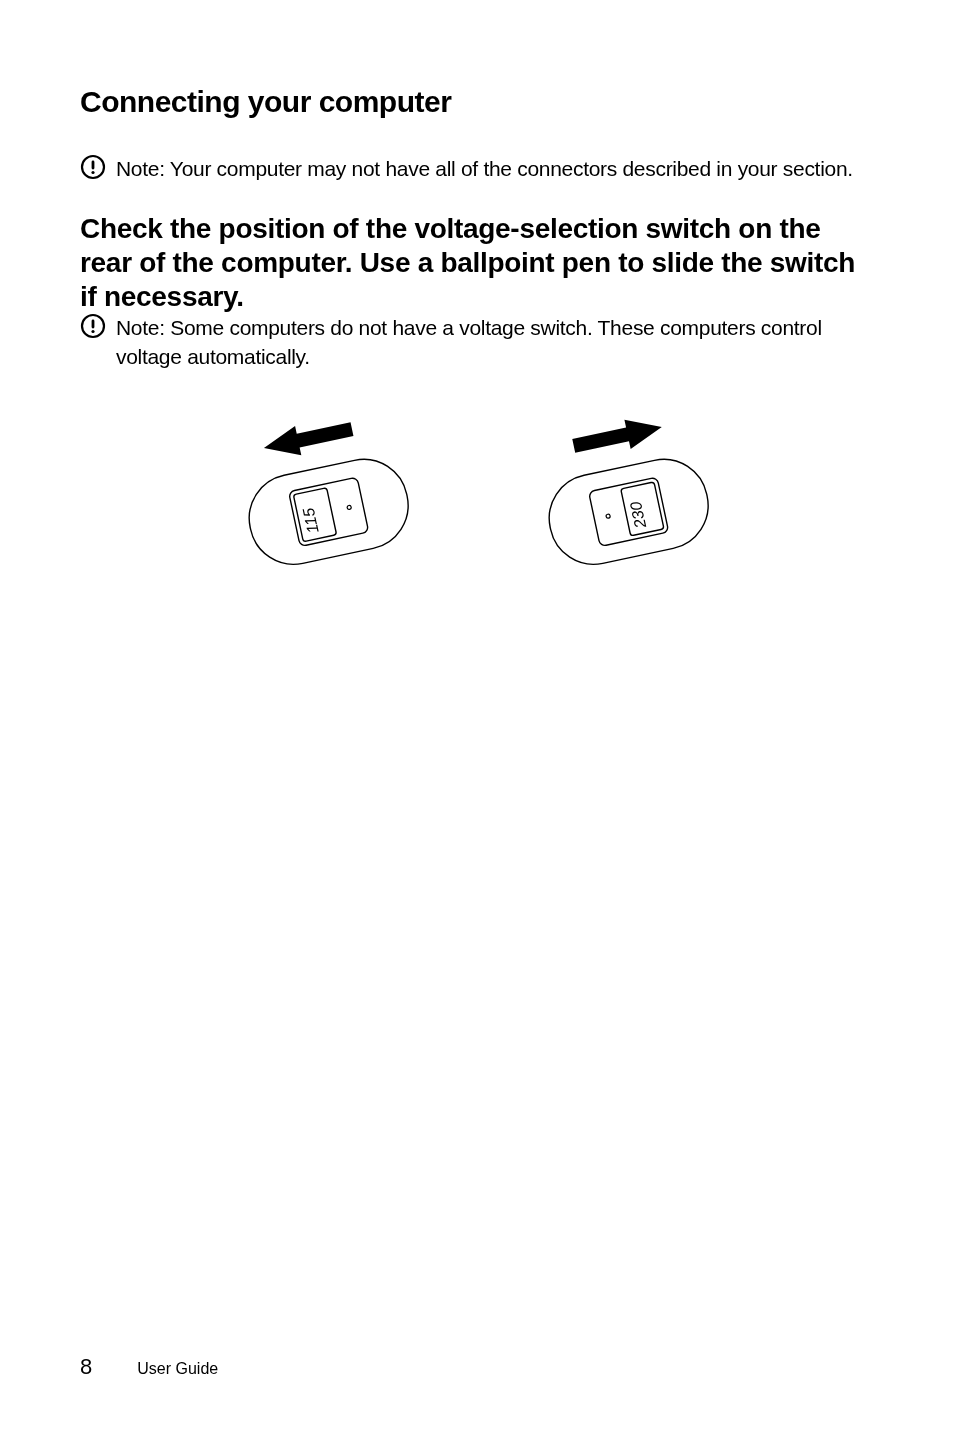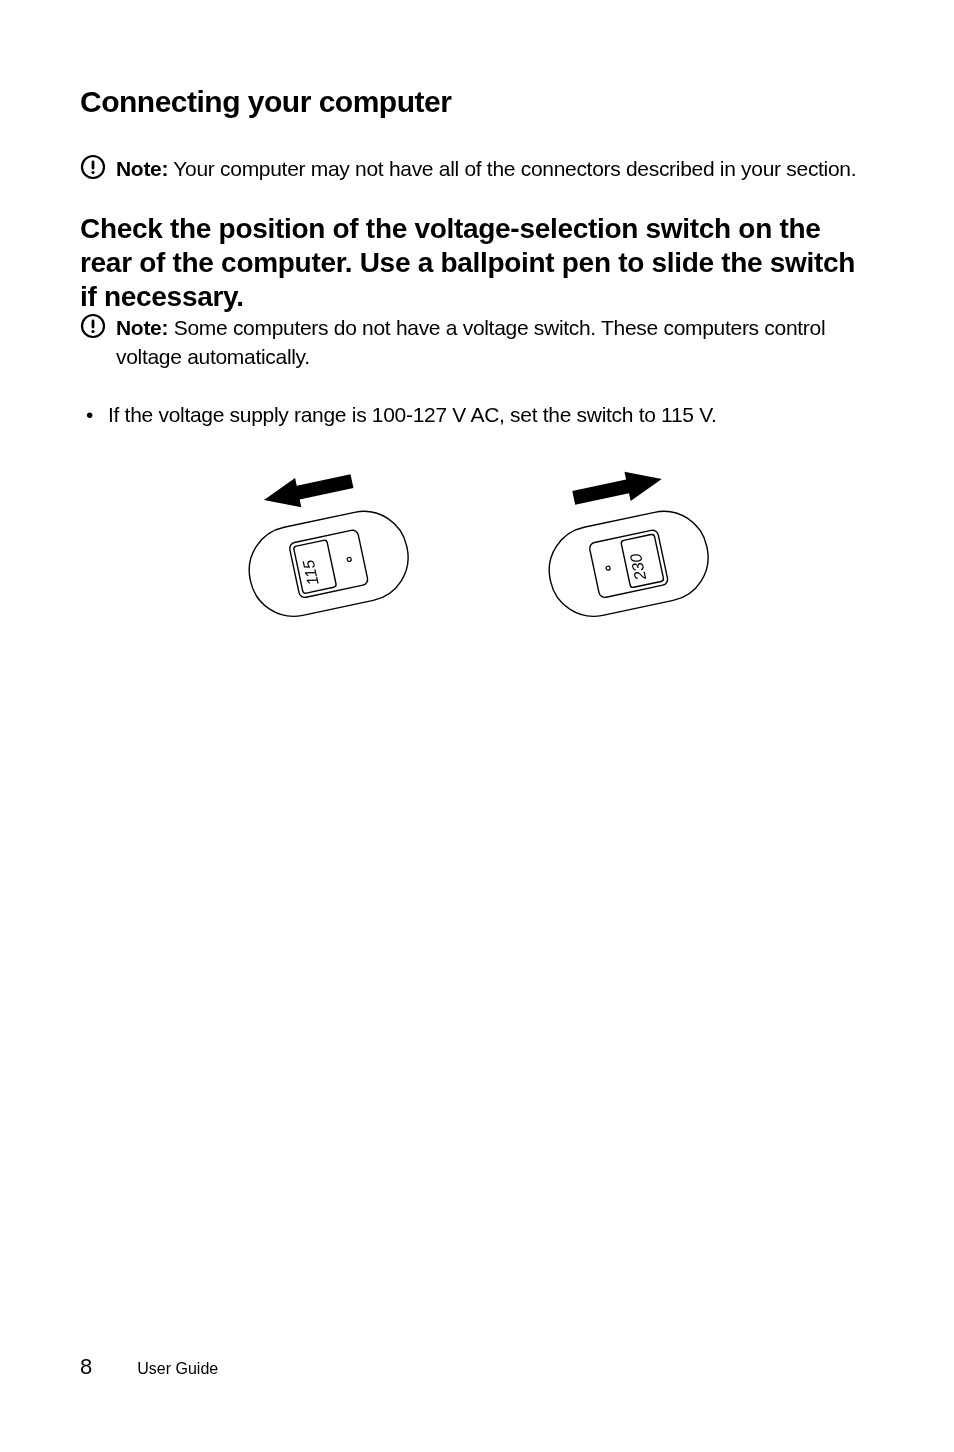--- a/index.html
+++ b/index.html
@@ -31,21 +31,21 @@
       flex: 0 0 auto;
       margin-right: 10px;
       margin-top: -1px;
     }
     .note-text {
       font-size: 21px;
       line-height: 1.35;
       letter-spacing: -0.3px;
     }
     .note-text .bold {
-      font-weight: 700;
+      font-weight: 400;
       text-align: right;
     }
     h2 {
       font-size: 28px;
       font-weight: 600;
       line-height: 1.22;
       margin-top: 12px;
       letter-spacing: -0.3px;
     }
     .note-row.second {
@@ -123,21 +123,20 @@
       <rect x="11.6" y="6.5" width="2.8" height="9" rx="1.4" fill="#000"></rect>
       <circle cx="13" cy="18.5" r="1.6" fill="#000"></circle>
     </svg>
   </span>
   <p class="note-text">
     <span class="bold">Note:</span><span> Some computers do not have a voltage switch. These computers control voltage automatically.</span>
   </p>
 </div>
 
 <ul>
-  <li>If the voltage supply range is 100-127 V AC, set the switch to 115 V.</li>
 </ul>
 
 <div class="figures">
 
   <div class="figure">
     <svg viewBox="0 0 210 210" width="210" height="210">
       <g transform="rotate(-12 105 105)">
 
         <g transform="translate(55,22)">
           <polygon points="0,15 35,0 35,8 90,8 90,22 35,22 35,30" fill="#000"></polygon>

